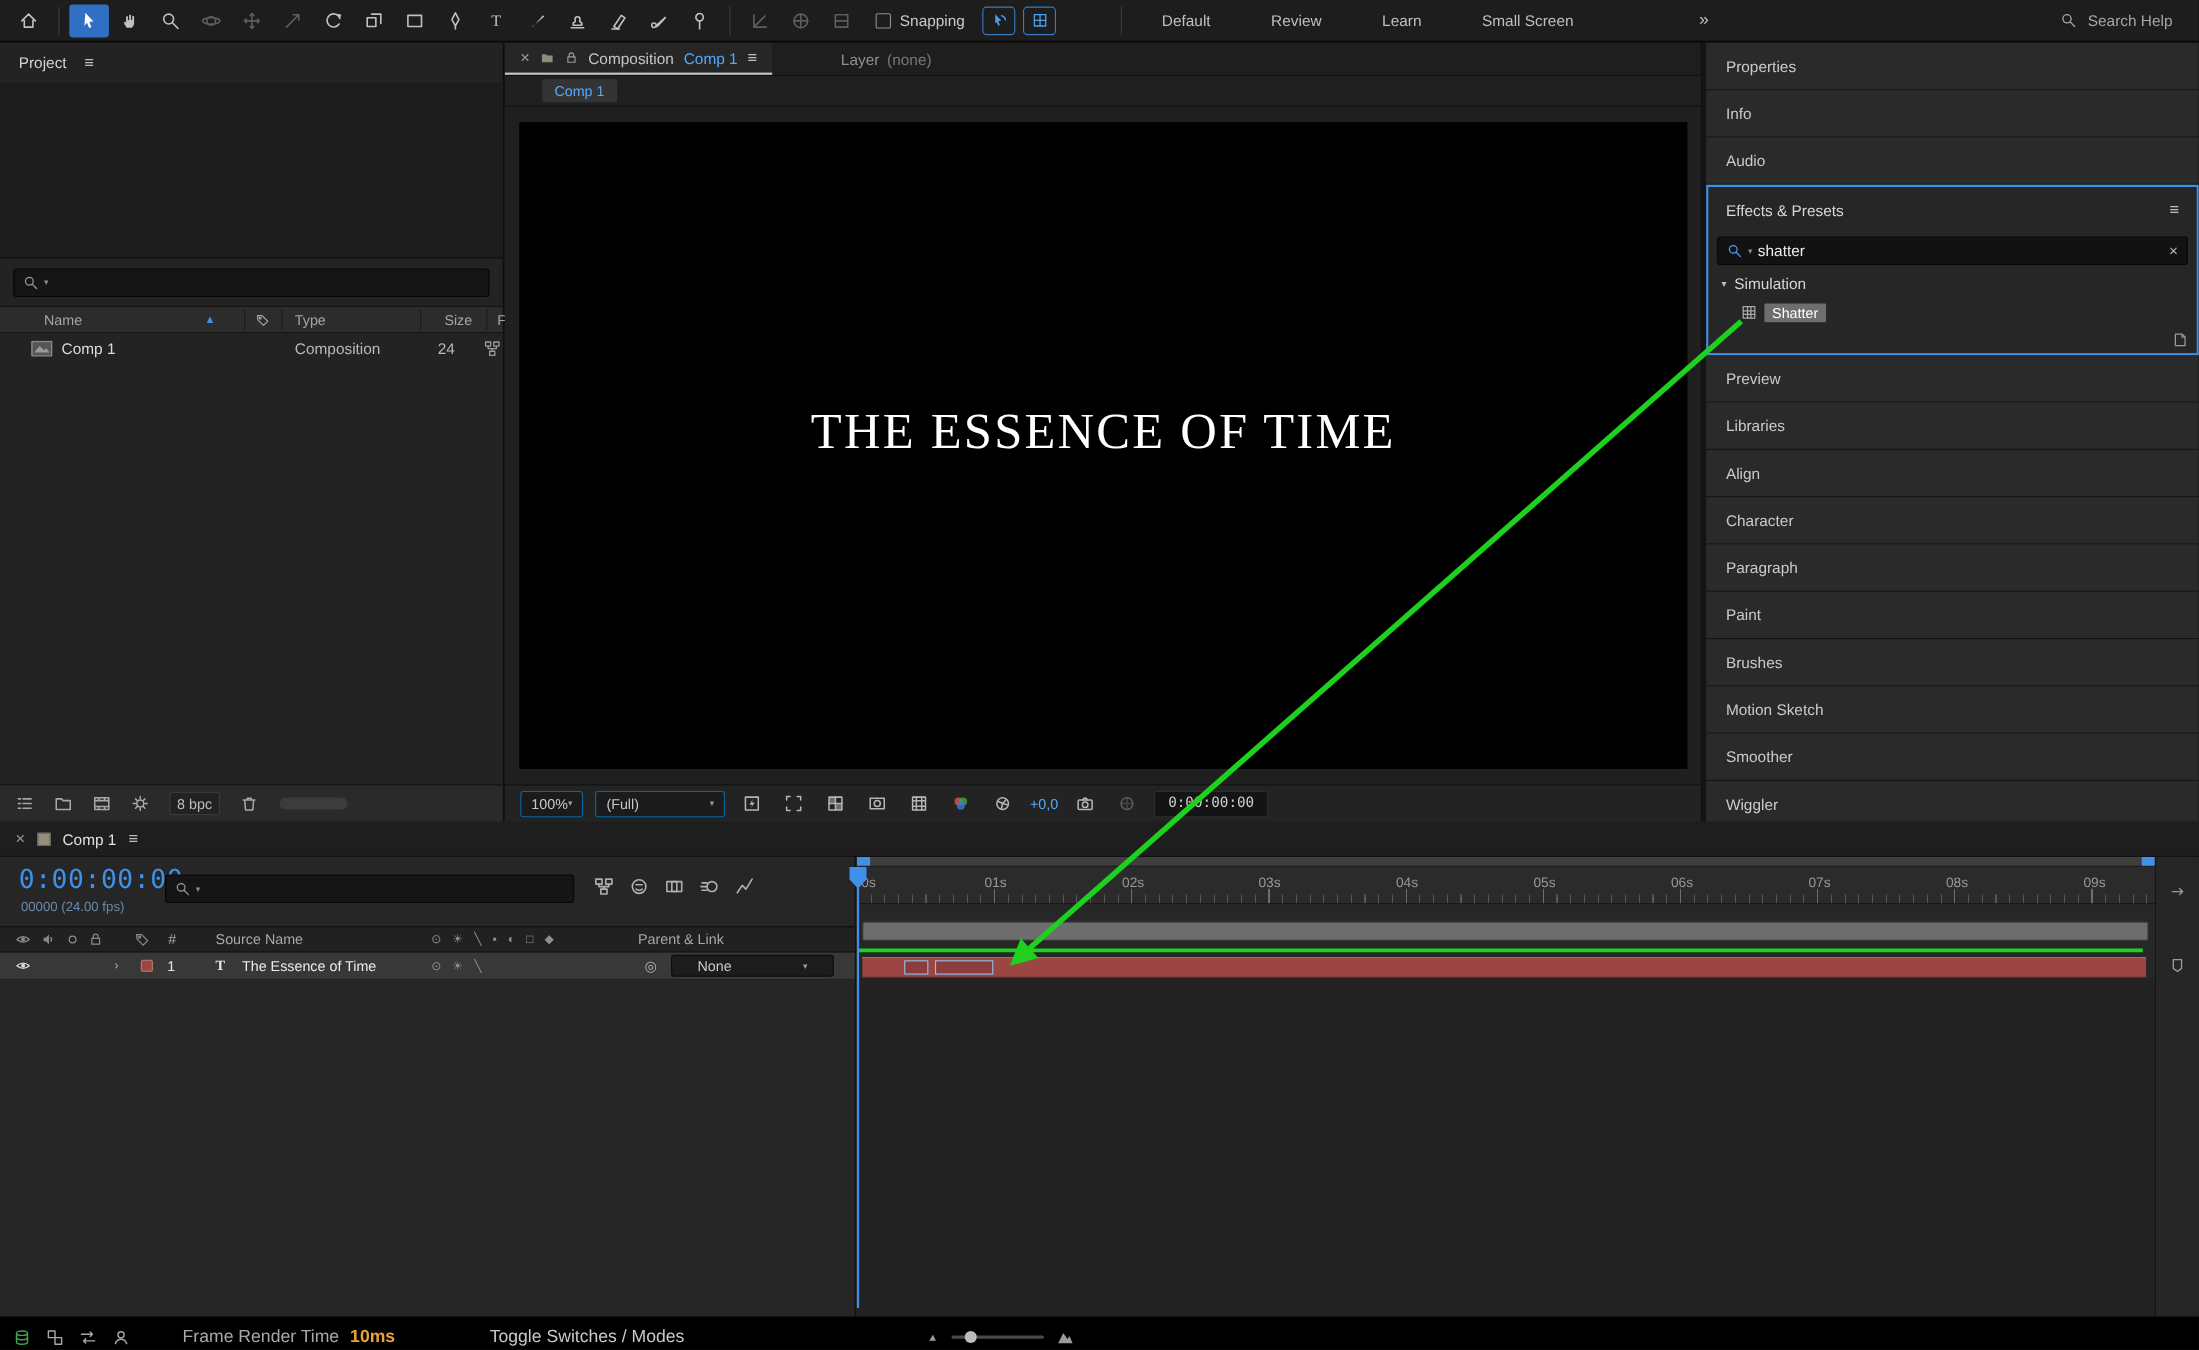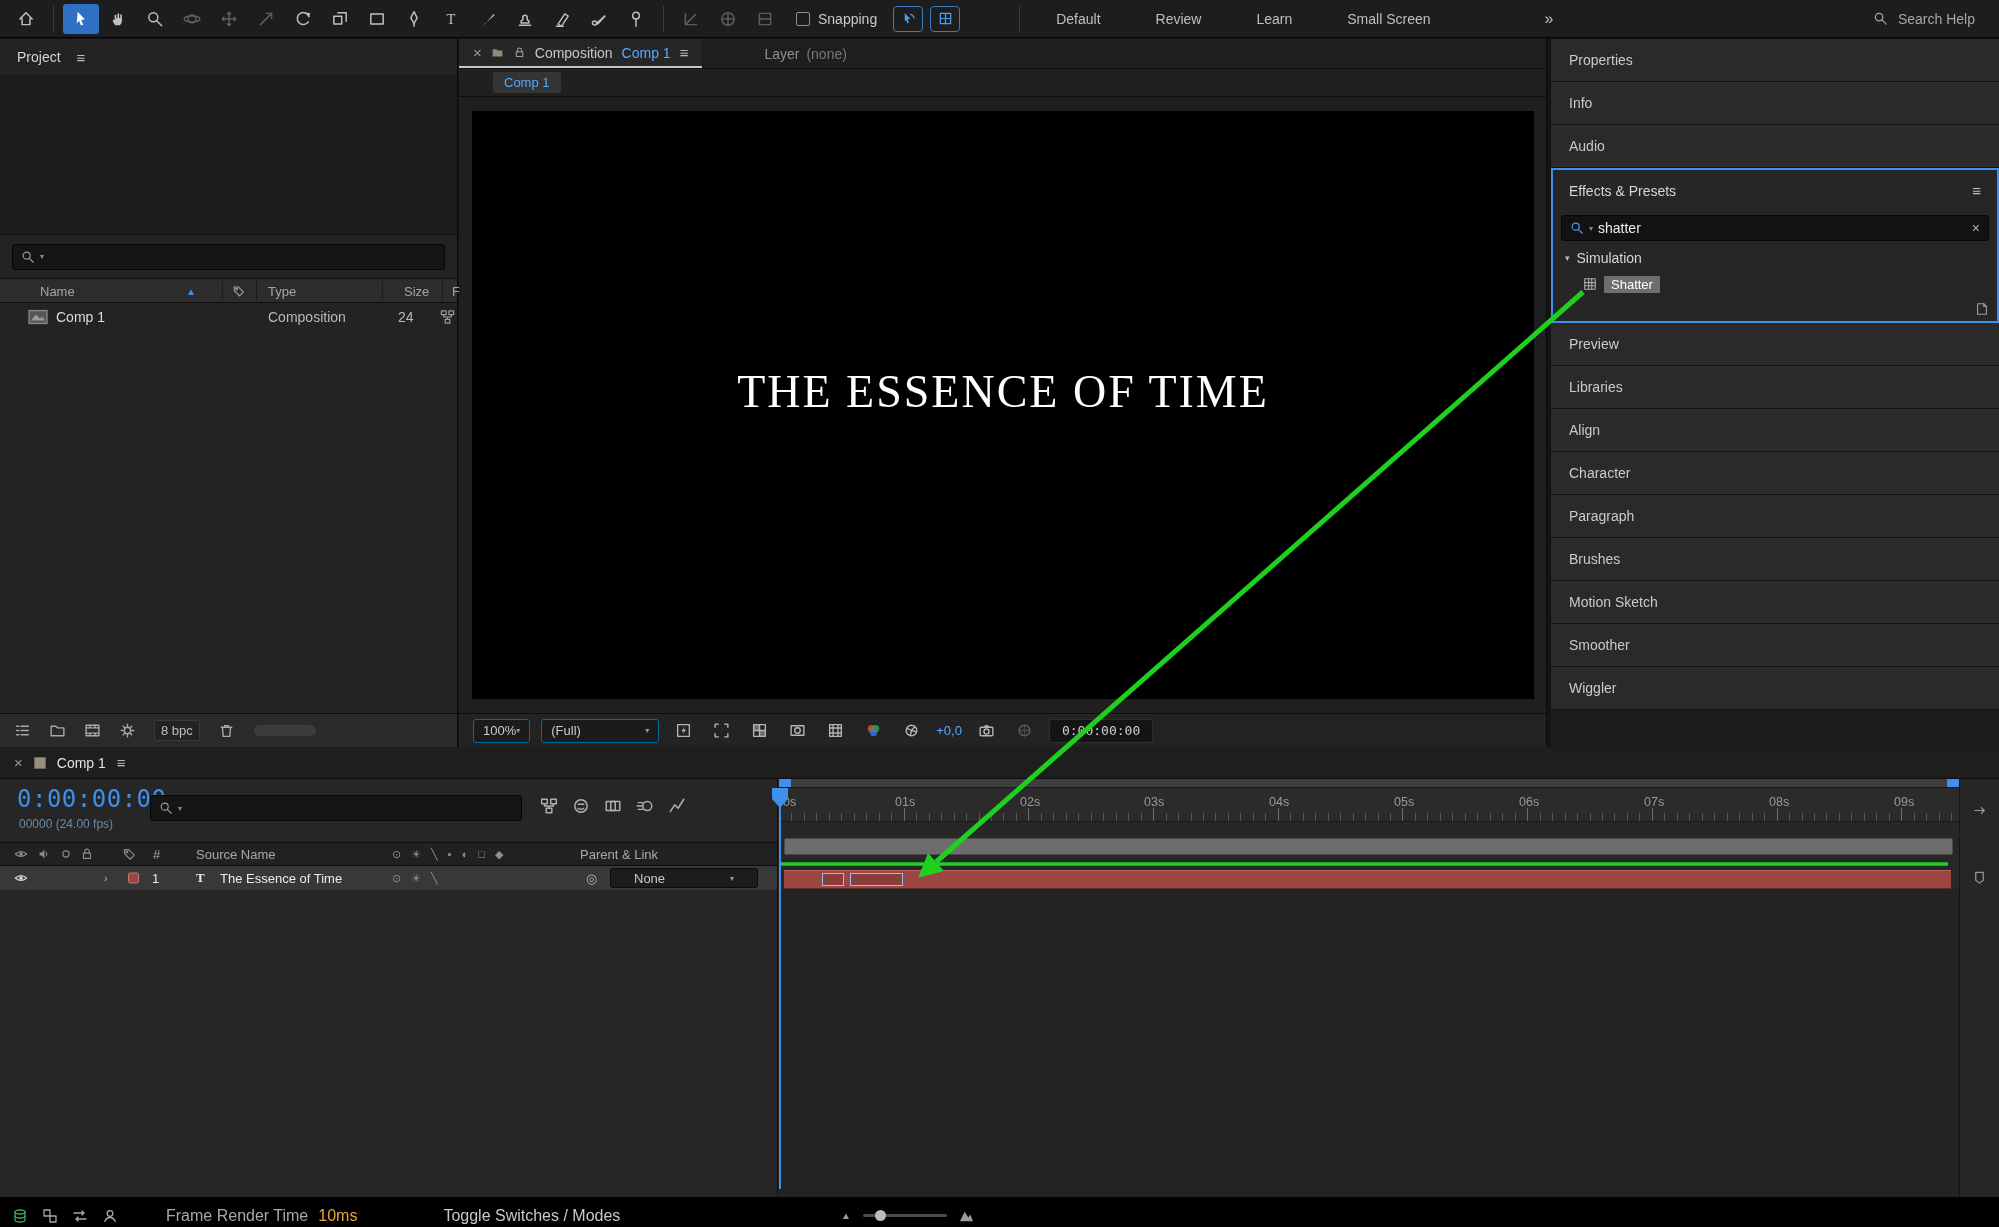--- a/index.html
+++ b/index.html
@@ -119,21 +119,21 @@
   .tl-body{position:absolute;top:110px;left:0;right:40px;bottom:0;background:#232323}
   .tl-rail{position:absolute;top:0;right:0;width:40px;bottom:0;background:#262626;border-left:1px solid #151515;color:#9a9a9a}
   .tl-rail svg.ic{width:15px;height:15px;margin:0 auto}
   .playline{position:absolute;left:779px;top:41px;bottom:8px;width:2px;background:#3E90E8;z-index:6}
   .playhead{position:absolute;left:772px;top:41px;width:16px;height:20px;background:#3E90E8;clip-path:polygon(0 0,100% 0,100% 55%,50% 100%,0 55%);z-index:7}
 
   
   .sb{position:absolute;left:0;right:0;top:1197px;height:36px;background:#000000;border-top:1px solid #040404;display:flex;align-items:center;padding:0 12px;color:#a8a8a8;font-size:16px}
   .sb svg.ic{width:16px;height:16px}
   .sb .g{margin-right:14px}
-  .amber{color:#e8a33d;font-weight:normal}
+  .amber{color:#e8a33d;font-weight:bold}
   .sb-track{width:84px;height:3px;background:#4a4a4a;border-radius:2px;position:relative}
   .sb-thumb{position:absolute;top:-4px;left:12px;width:11px;height:11px;border-radius:50%;background:#bdbdbd}
 
   
   .overlay{position:absolute;inset:0;z-index:90;pointer-events:none}
 </style>
 </head>
 <body>
 
 <div class="app">
@@ -521,20 +521,23 @@
         <span>Libraries</span>
       </div>
     <div class="rp-item">
         <span>Align</span>
       </div>
     <div class="rp-item">
         <span>Character</span>
       </div>
     <div class="rp-item">
         <span>Paragraph</span>
+      </div>
+    <div class="rp-item">
+        <span>Paint</span>
       </div>
     <div class="rp-item">
         <span>Brushes</span>
       </div>
     <div class="rp-item">
         <span>Motion Sketch</span>
       </div>
     <div class="rp-item">
         <span>Smoother</span>
       </div>

